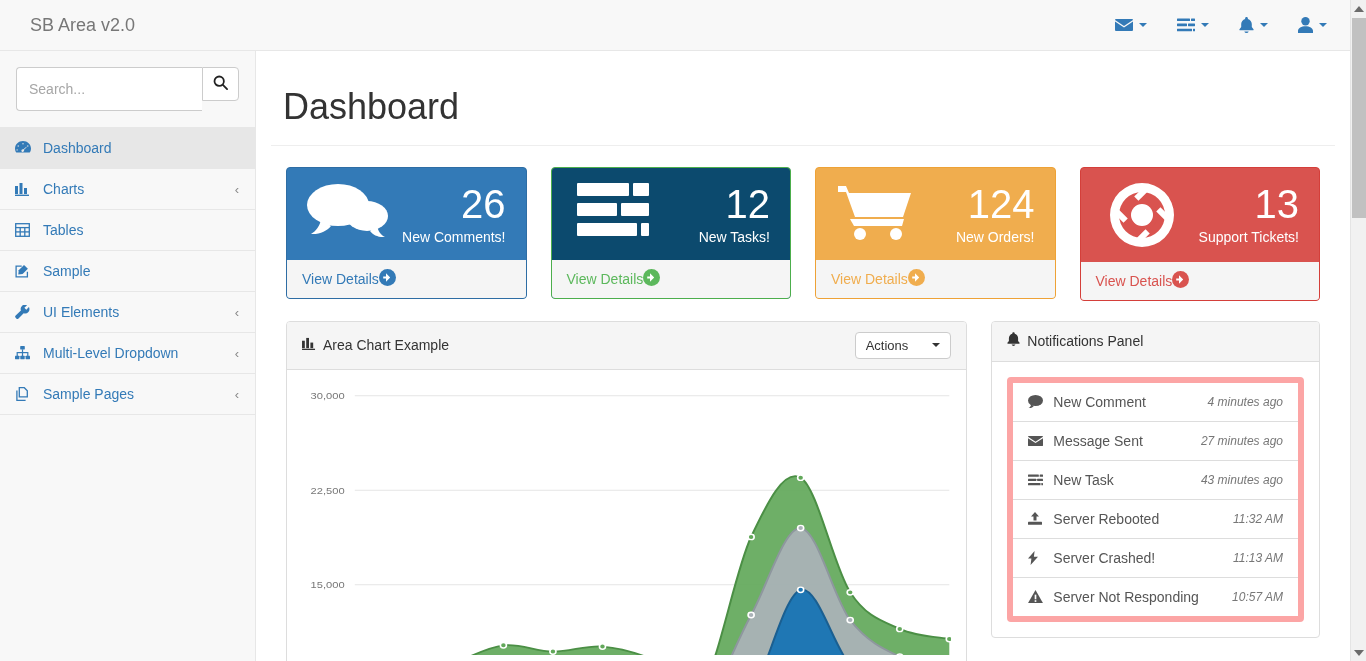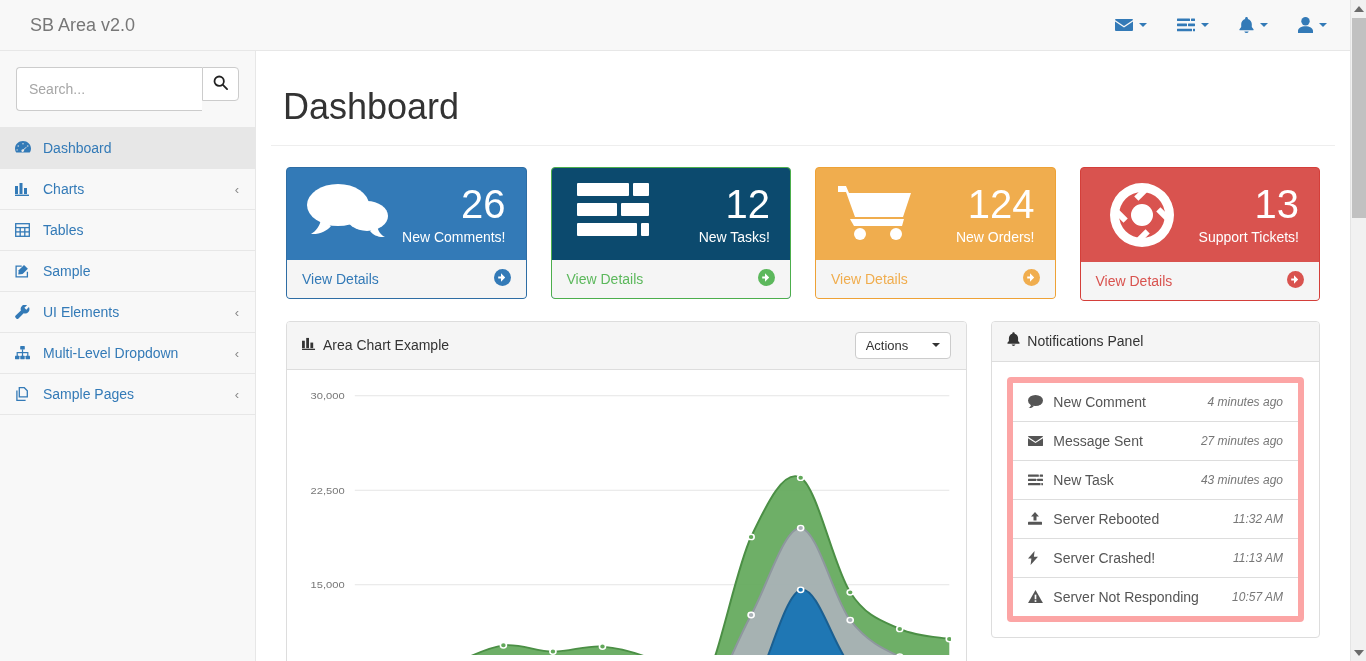--- a/index.html
+++ b/index.html
@@ -154,21 +154,21 @@
   .card-ico {
     width: 92px;
     display: flex; align-items: center; justify-content: center;
   }
   .card-nums { flex: 1; text-align: right; padding-right: 5px; }
   .card-huge { font-size: 40px; line-height: 1.05; font-weight: normal; }
   .card-sub { font-size: 14px; margin-top: 4px; }
   .card-foot {
     background: #f5f5f5;
     padding: 9px 15px;
-    display: flex; align-items: center; justify-content: space-between;
+    display: flex; align-items: center; 
     font-size: 14px;
     cursor: pointer;
   }
   .card-blue  { background: #337ab7; border-color: #2e6da4; }
   .card-green { background: #0c4a6e; border-color: #4cae4c; }
   .card-amber { background: #f0ad4e; border-color: #eea236; }
   .card-red   { background: #d9534f; border-color: #d43f3a; }
   .foot-blue  { color: #337ab7; }
   .foot-green { color: #5cb85c; }
   .foot-amber { color: #f0ad4e; }

